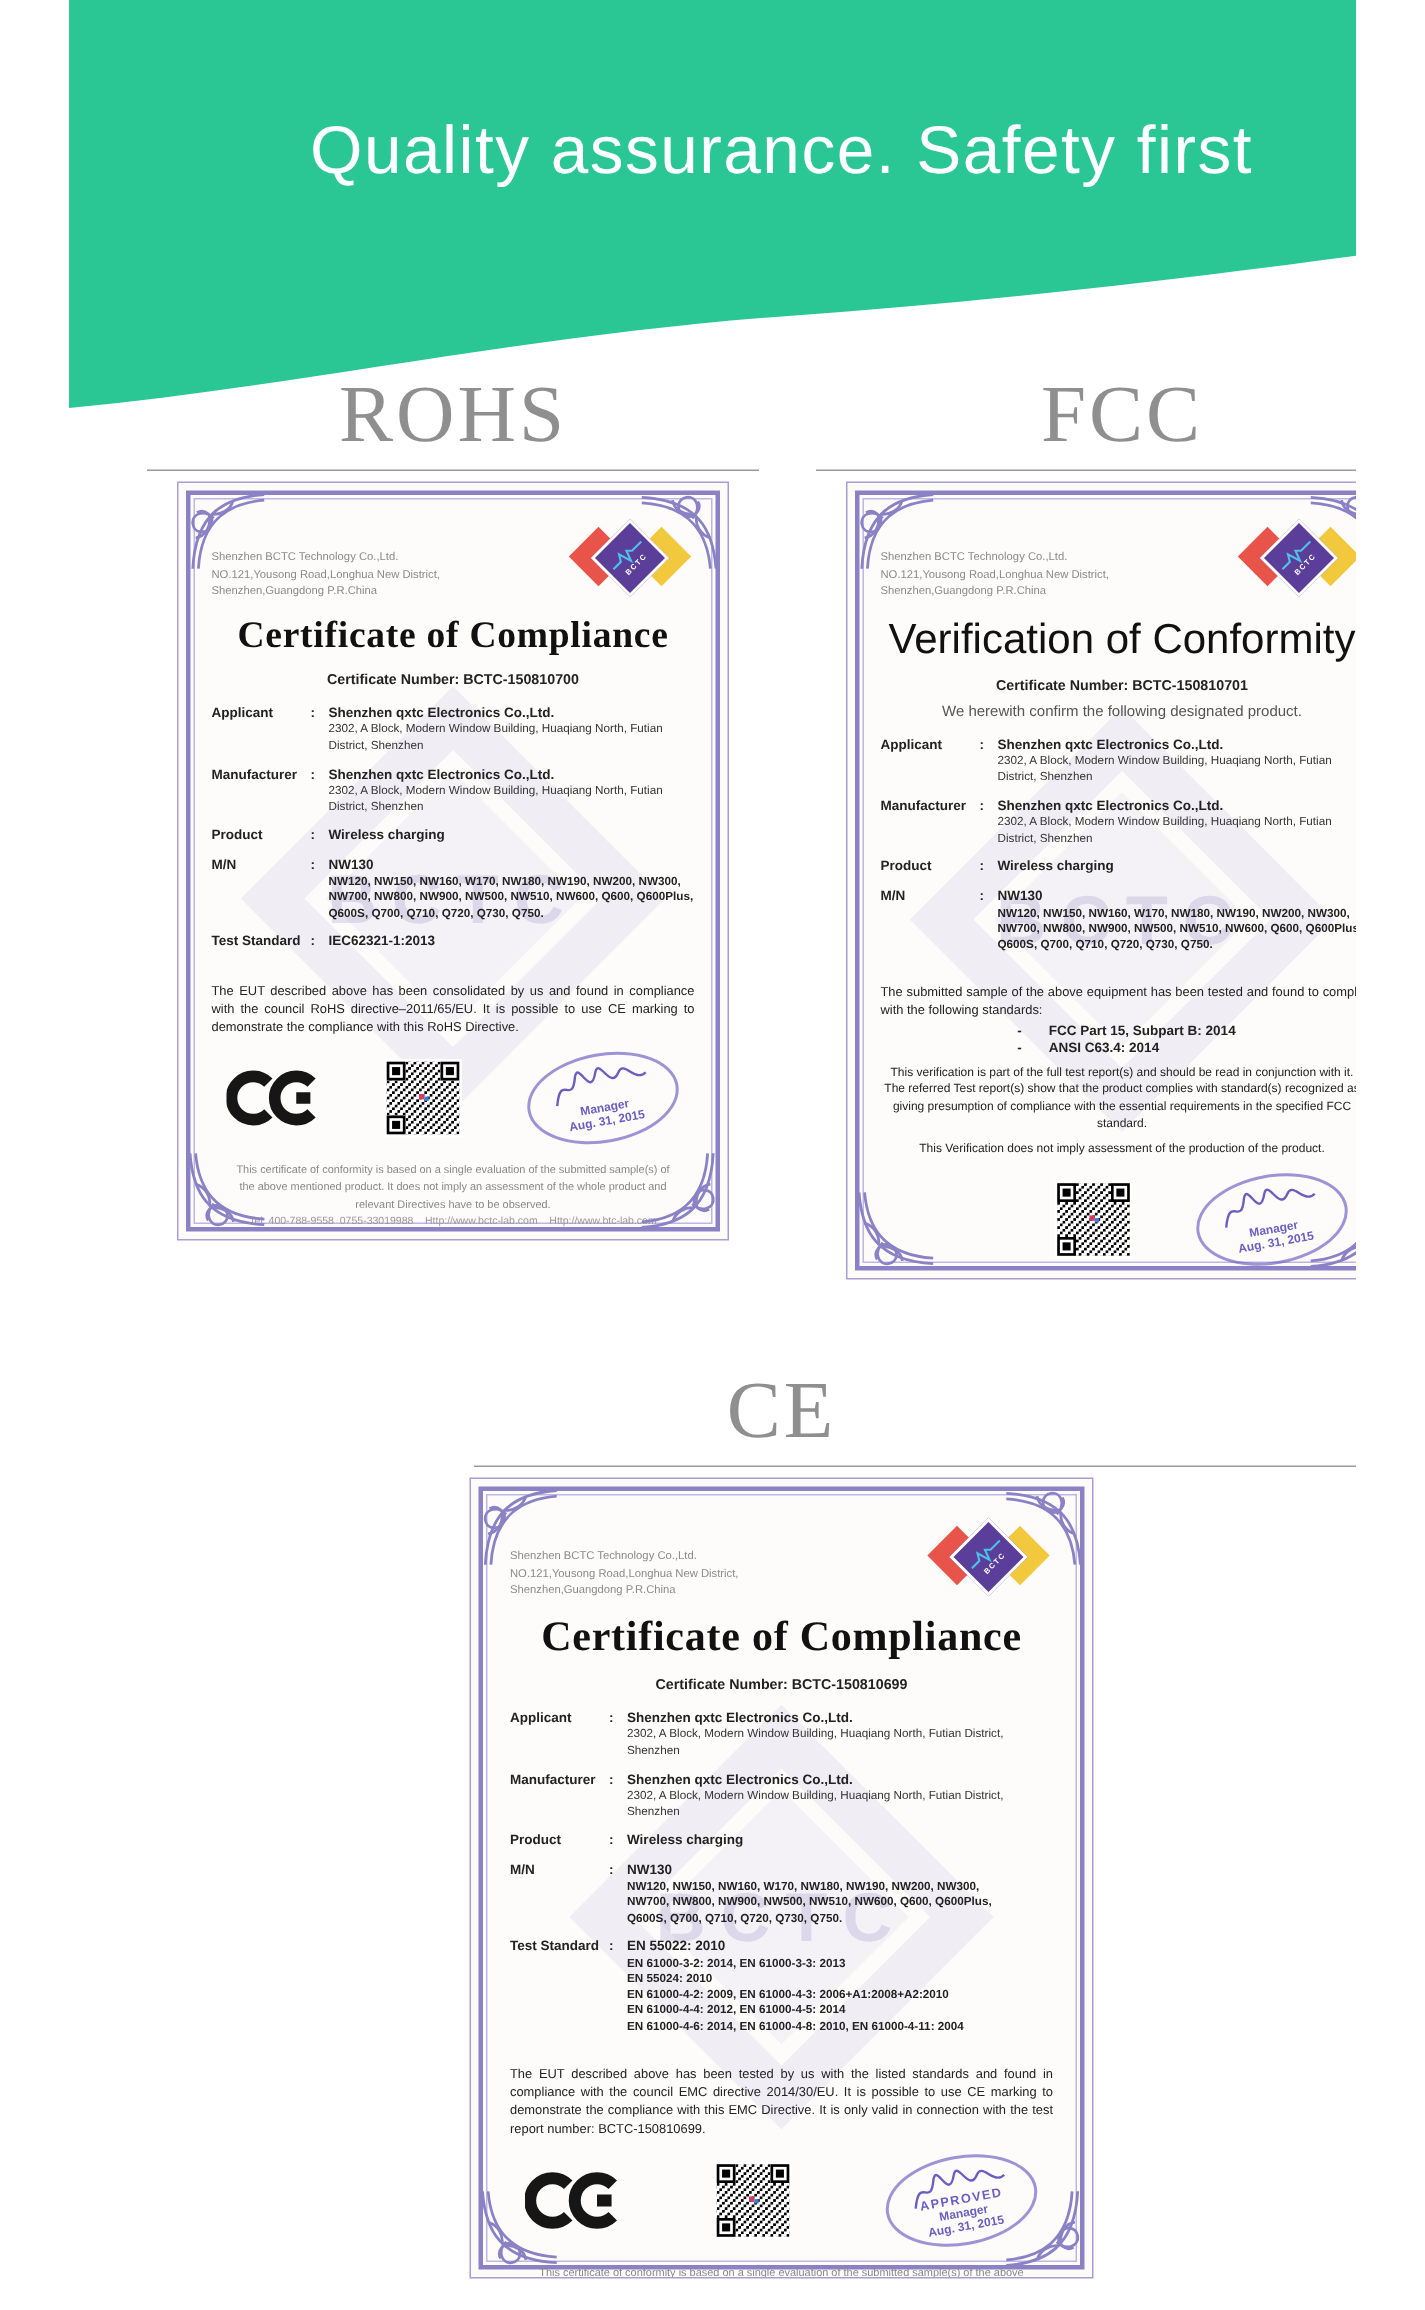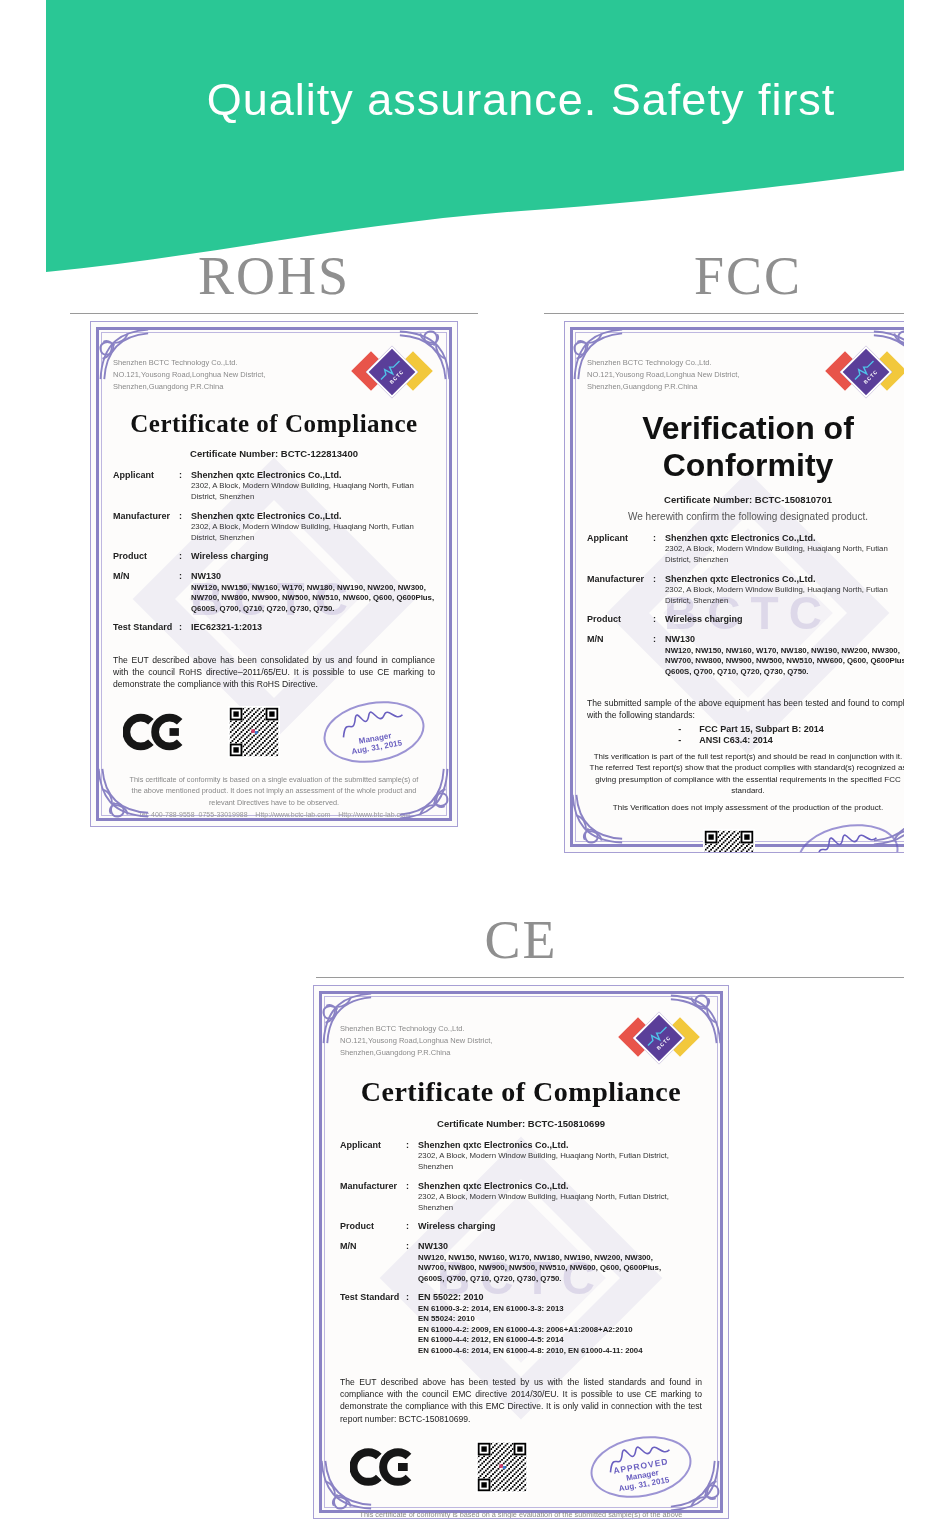--- a/index.html
+++ b/index.html
@@ -8,21 +8,21 @@
   #canvas { position:relative; width:858px; height:1540px; background:#ffffff; overflow:hidden; margin:0 auto; }
 
   
   .banner { position:absolute; top:0; left:0; width:950px; height:292px; }
   .banner svg { display:block; width:950px; height:292px; }
   .banner-title { position:absolute; top:74px; left:0; width:100%; text-align:center;
     color:#ffffff; font-size:45px; font-weight:500; letter-spacing:1px; }
 
   
   .sec { position:absolute; }
-  .sec-rohs { left:12px;  top:244px; width:432px; }
+  .sec-rohs { left:40px;  top:244px; width:432px; }
   .sec-fcc  { left:486px; top:244px; width:432px; }
   .sec-ce   { left:0;     top:908px; width:950px; }
   .sec-title { text-align:center; font-family:"Liberation Serif","DejaVu Serif",serif;
     font-weight:400; font-size:54px; color:#8f8f8f; letter-spacing:2px; line-height:1.2; }
   .sec-rule { height:1px; background:#9a9a9a; margin:4px 12px 0 12px; }
   .sec-ce .sec-rule { margin:4px 20px 0 270px; width:660px; }
 
   
   .cert { position:relative; margin:7px auto 0 auto; background:#fdfcfb; border:1px solid #a79fd4; overflow:hidden; }
   .sec-rohs .cert { width:368px; height:506px; }
@@ -43,38 +43,38 @@
     transform:translate(-50%,-50%) rotate(45deg); border:30px solid rgba(132,115,185,0.10); }
   .wm-d2 { position:absolute; left:50%; top:50%; width:120px; height:120px;
     transform:translate(-50%,-50%) rotate(45deg); background:rgba(132,115,185,0.07); }
   .wm-text { position:relative; display:block; width:240px; text-align:center;
     font-size:46px; font-weight:bold; letter-spacing:10px; color:rgba(132,115,185,0.20); line-height:200px; height:200px; }
 
   .cert-inner { position:relative; z-index:2; padding:22px 22px 10px 22px; height:100%; }
   .sec-ce .cert-inner { padding:24px 26px 10px 26px; }
 
   
-  .lh-row { display:flex; justify-content:space-between; align-items:center; min-height:56px; }
+  .lh-row { display:flex; justify-content:space-between; align-items:flex-end; min-height:56px; }
   .letterhead { font-size:7.5px; color:#8a8a8a; line-height:1.55; white-space:pre-line; padding-top:6px; }
   .bctc-logo { position:relative; width:86px; height:56px; flex:0 0 auto; }
   .logo-d { position:absolute; }
   .logo-red    { left:8px;  top:13px; width:28px; height:28px; background:#e8544a; transform:rotate(45deg); }
   .logo-yellow { right:8px; top:13px; width:28px; height:28px; background:#f2c83c; transform:rotate(45deg); }
   .logo-purple { left:50%; top:50%; width:37px; height:37px; transform:translate(-50%,-50%) rotate(45deg);
     background:#5a3e99; border:2px solid #fff; }
   .logo-face { position:absolute; left:50%; top:50%; transform:translate(-50%,-50%) rotate(-45deg);
     width:44px; text-align:center; }
   .logo-face svg { display:block; margin:0 auto; }
   .logo-text { display:block; color:#fff; font-size:5px; font-weight:bold; letter-spacing:1px; margin-top:-1px; }
 
   
   .cert-heading { text-align:center; font-family:"Liberation Serif","DejaVu Serif",serif;
     font-weight:bold; font-size:25px; color:#111; margin-top:10px; letter-spacing:0.5px; }
   .sec-fcc .cert-heading { font-family:"Liberation Sans","DejaVu Sans",sans-serif;
-    font-weight:700; font-size:32px; letter-spacing:0; }
+    font-weight:400; font-size:28px; letter-spacing:0; }
   .sec-ce .cert-heading { font-size:28px; }
   .cert-number { text-align:center; font-size:9.5px; font-weight:bold; color:#222; margin-top:10px; }
   .cert-intro { text-align:center; font-size:10px; color:#555; margin-top:6px; }
 
   
   .fields { margin-top:11px; }
   .frow { display:flex; margin-bottom:8px; font-size:9px; color:#222; }
   .flabel { width:66px; font-weight:bold; flex:0 0 auto; }
   .fcolon { width:12px; font-weight:bold; flex:0 0 auto; }
   .fvalue { flex:1; }
@@ -216,21 +216,21 @@
             <span class="logo-d logo-purple"></span>
             <span class="logo-face">
               <svg width="32" height="14" viewBox="0 0 32 16">
                   <use href="#pulse-line"></use>
                 </svg>
               <span class="logo-text">BCTC</span>
             </span>
           </div>
         </div>
         <h3 class="cert-heading">Certificate of Compliance</h3>
-        <div class="cert-number">Certificate Number: BCTC-122813400</div>
+        <div class="cert-number">Certificate Number: BCTC-150810700</div>
         <div class="fields">
           <div class="frow">
             <span class="flabel">Applicant</span>
             <span class="fcolon">:</span>
             <span class="fvalue">
                 <span class="fname">Shenzhen qxtc Electronics Co.,Ltd.</span>
                 <span class="fdetails">2302, A Block, Modern Window Building, Huaqiang North, Futian District, Shenzhen</span>
               </span>
           </div>
           <div class="frow">

